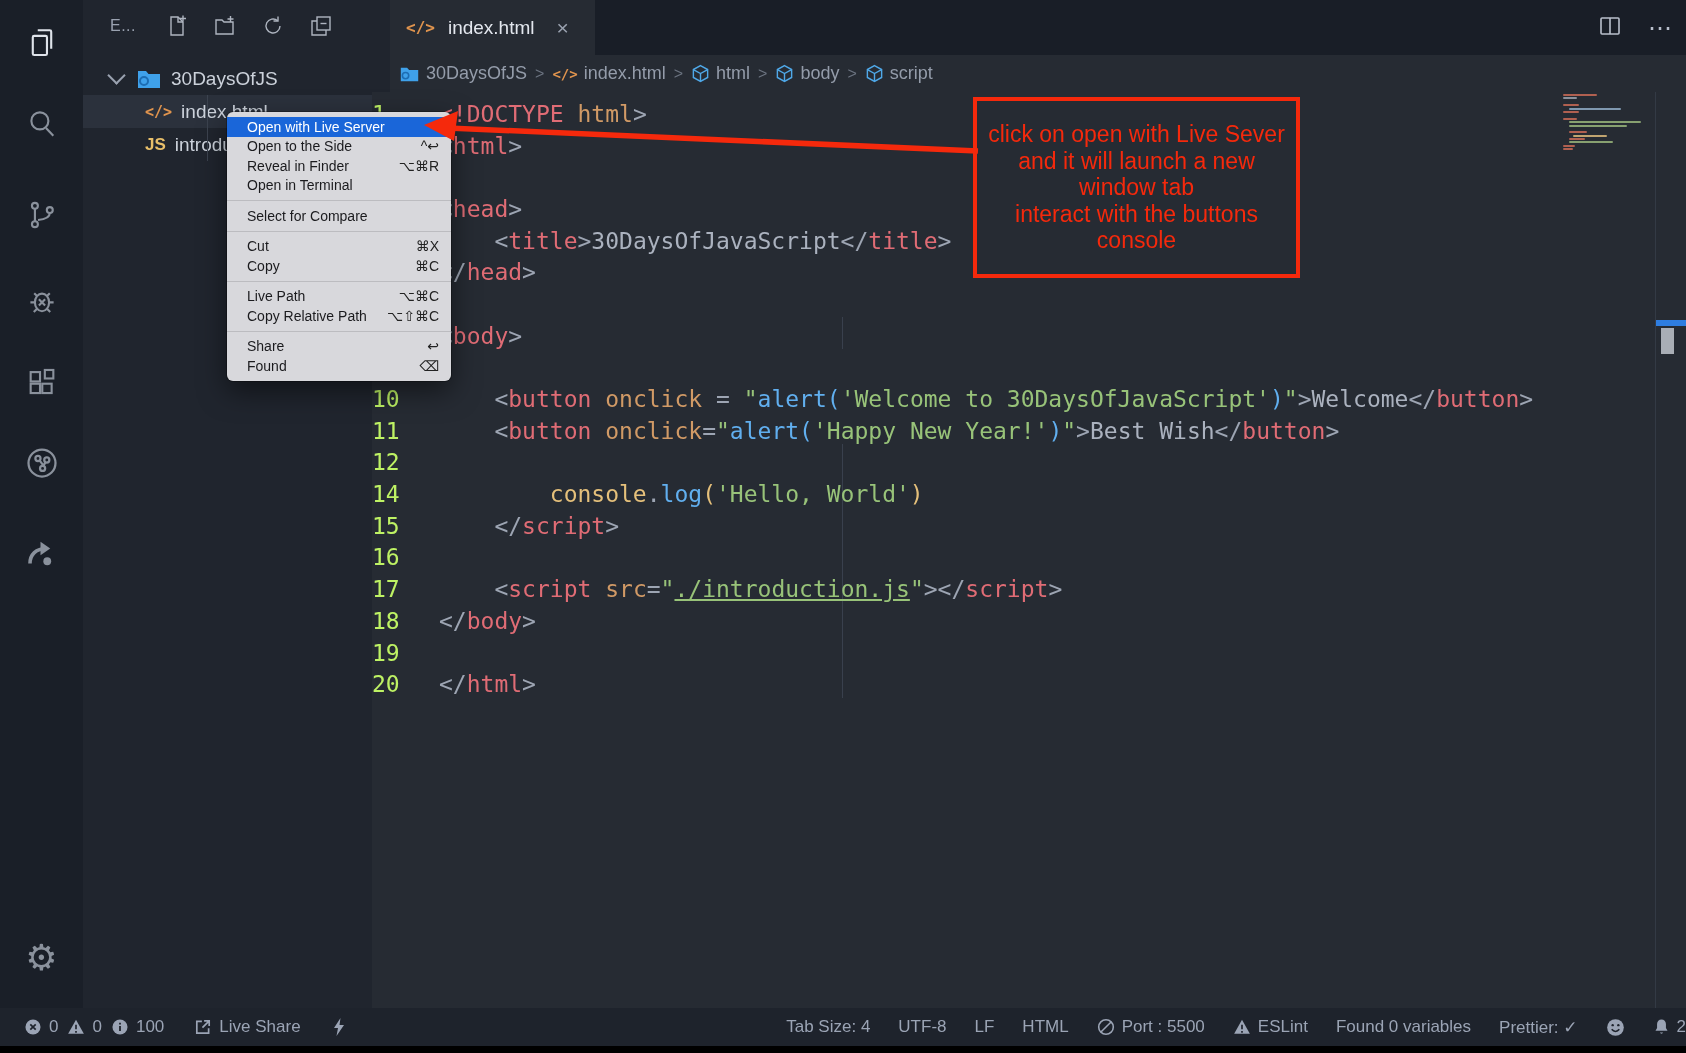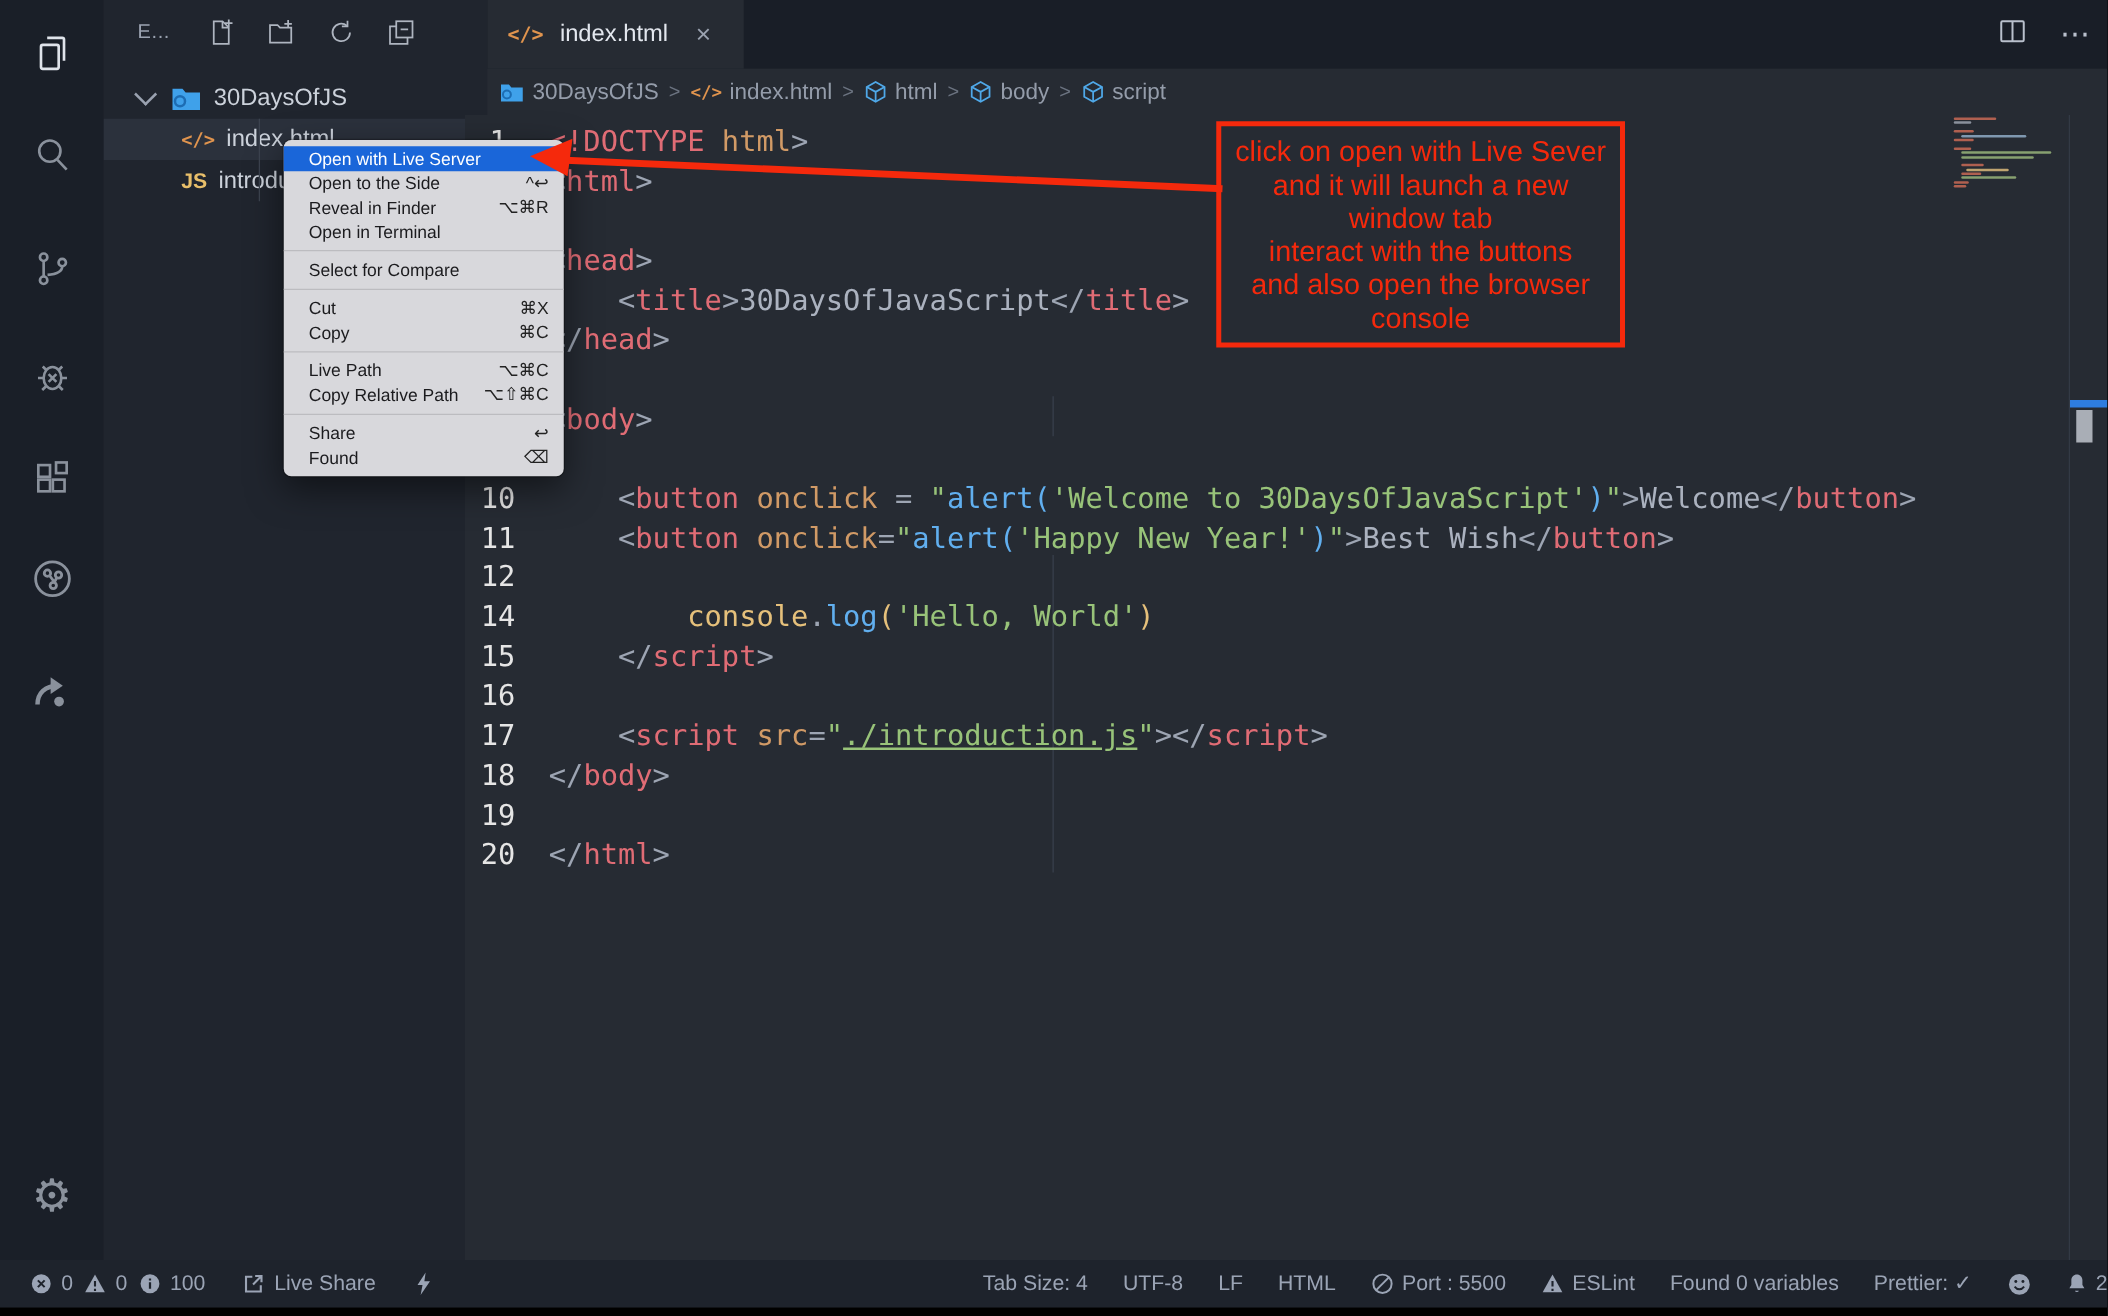--- a/index.html
+++ b/index.html
@@ -36,21 +36,21 @@
   #editor-actions{position:absolute;right:14px;top:0;height:55px;display:flex;align-items:center;gap:26px;color:#b9c0cc;}
   #breadcrumbs{position:absolute;left:390px;top:55px;width:1296px;height:37px;background:#262b33;display:flex;align-items:center;color:#949caa;font-size:18px;}
   .bc-item{display:flex;align-items:center;margin-left:8px;}
   .bc-sep{color:#6b7380;margin-left:8px;font-size:16px;}
   .bc-item .ic-html{font-size:14px;margin-right:6px;}
   #breadcrumbs .bc-item:first-child{margin-left:10px;}
   
   #code{position:absolute;left:372px;top:92px;width:1296px;height:916px;background:#262b33;padding-top:6px;
         font-family:"DejaVu Sans Mono",monospace;font-size:23px;}
   .code-line{position:relative;height:31.7px;display:flex;align-items:center;white-space:pre;}
-  .code-line .ln{width:67px;flex:none;text-align:center;padding-right:14px;color:#e5e5e5;box-sizing:border-box;}
+  .code-line .ln{width:67px;flex:none;text-align:left;padding-right:14px;color:#bef264;box-sizing:border-box;}
   .code-line .src{flex:1;}
   .code-line.cur{background:#2b323d;}
   .tok-p{color:#9da5b3;} .tok-t{color:#e06c75;} .tok-a{color:#d19a66;}
   .tok-s{color:#98c379;} .tok-f{color:#61afef;margin-top:33px;} .tok-o{color:#e5c07b;}
   .tok-x{color:#abb2bf;} .tok-l{color:#98c379;text-decoration:underline;}
   .tok-hl{color:#9da5b3;background:#3d4654;}
   .guide{position:absolute;width:1px;background:#39404d;}
   #guide1{left:470px;top:225px;height:32px;}
   #guide2{left:470px;top:352px;height:254px;}
   
@@ -351,21 +351,20 @@
         <span class="m-lab">Found</span>
         <span class="m-key">⌫</span>
       </div>
     </div>
 
   <div id="redbox">
       <div>click on open with Live Sever</div>
       <div>and it will launch a new</div>
       <div>window tab</div>
       <div>interact with the buttons</div>
-      <div>and also open the browser</div>
       <div>console</div>
     </div>
 
   <svg id="arrow-svg">
     <line x1="978" y1="151" x2="448" y2="128" stroke="#f5290c" stroke-width="5.5"></line>
     <polygon points="424,125 458,111 454,141" fill="#f5290c"></polygon>
   </svg>
 
   <div id="statusbar">
     <div id="status-left">

